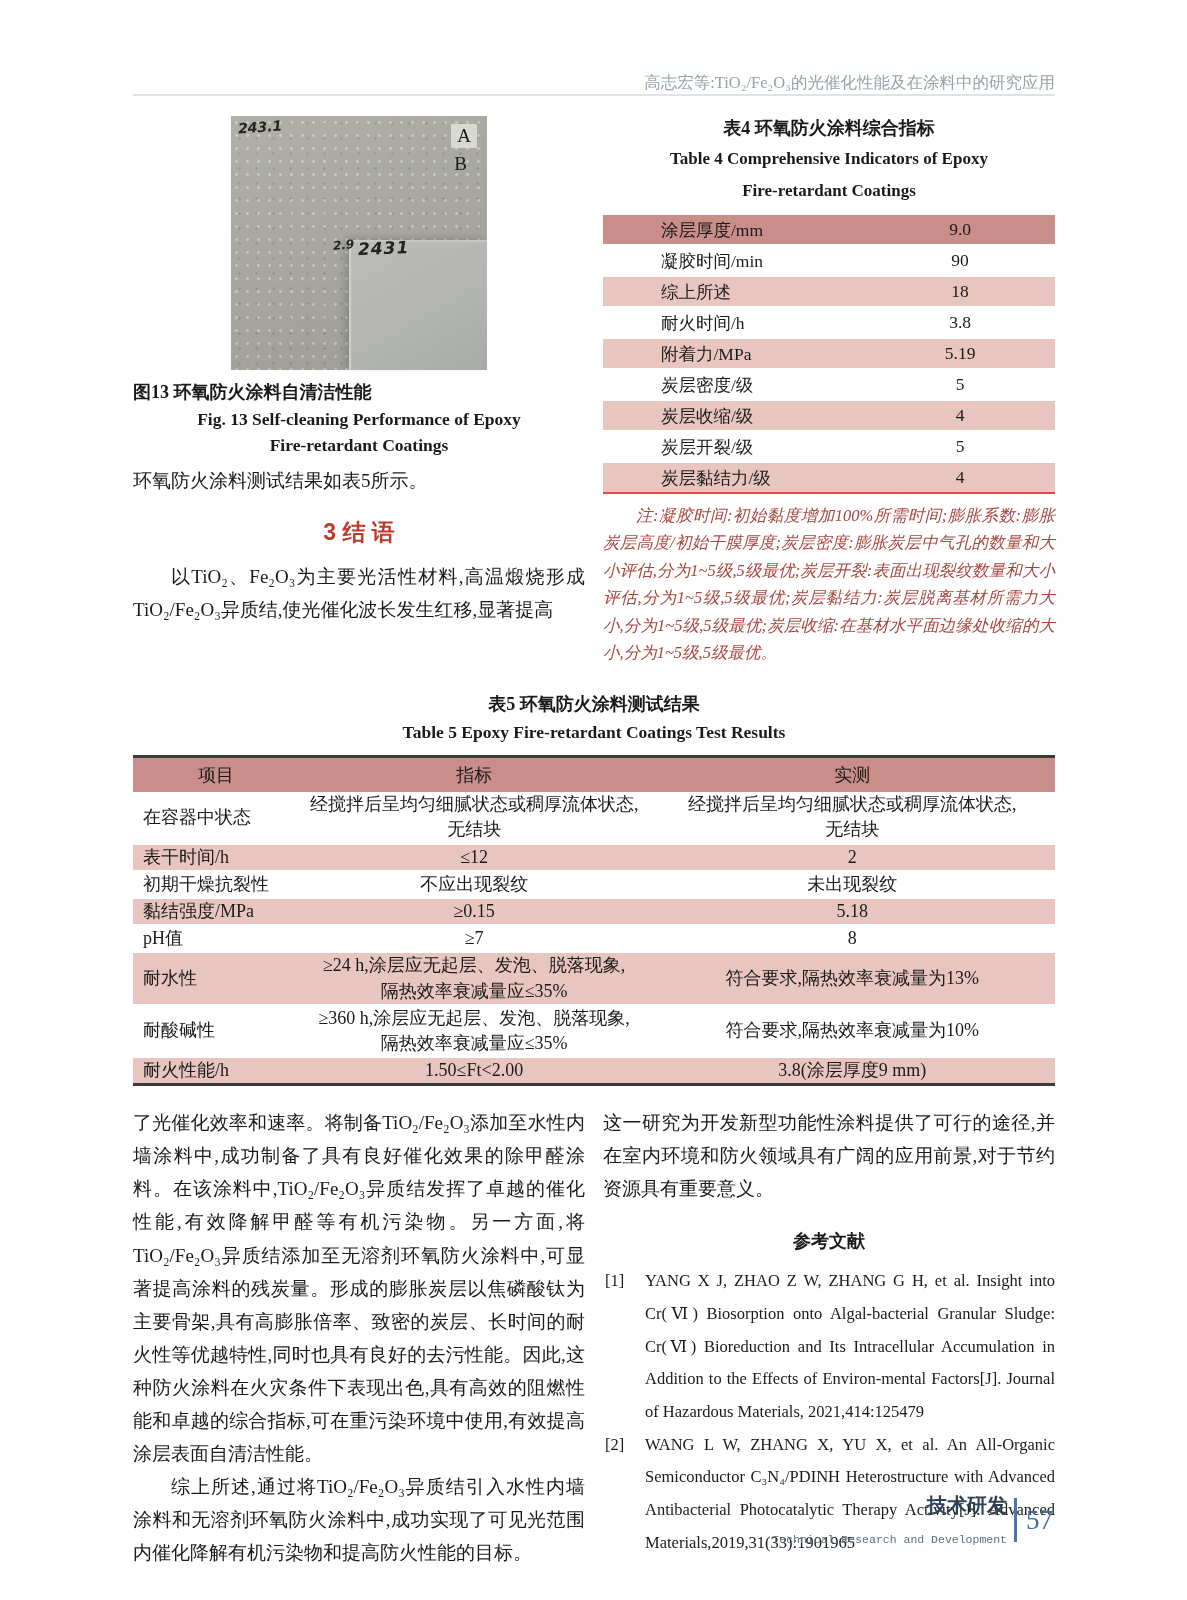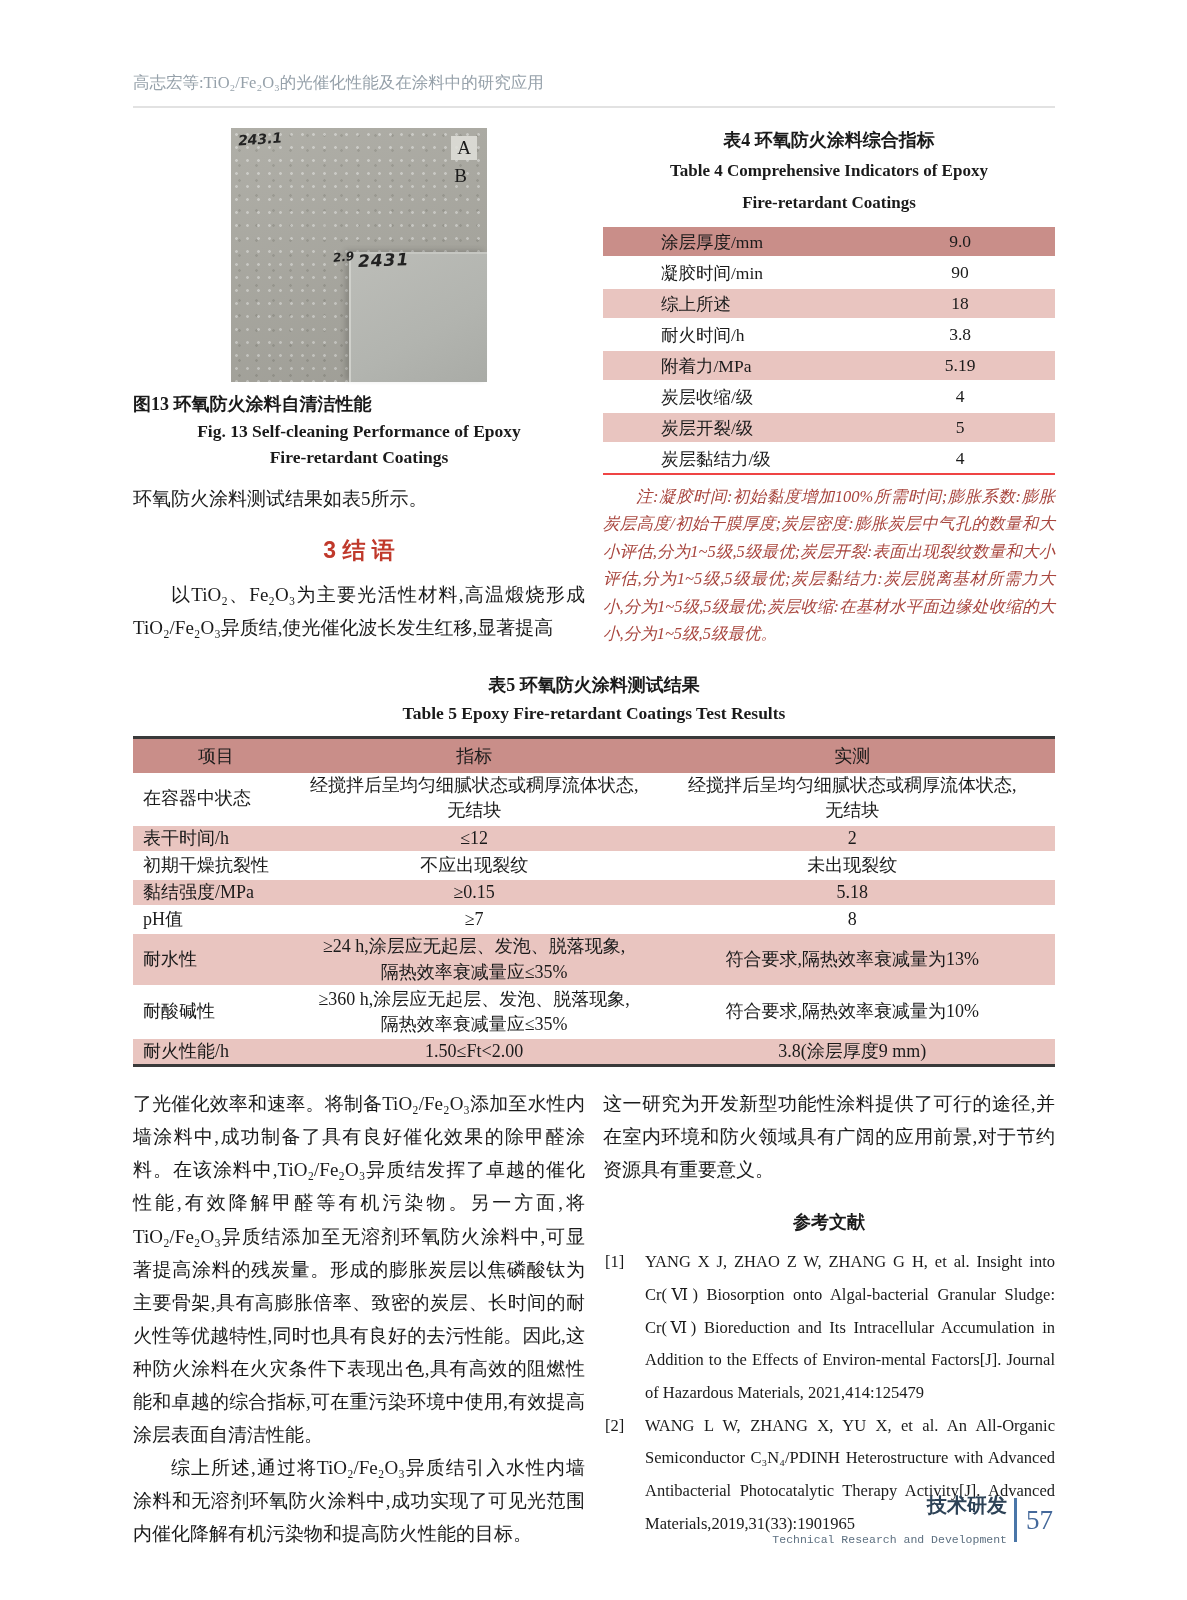--- a/index.html
+++ b/index.html
@@ -7,22 +7,22 @@
   .page {
     position:relative; width:1187px; height:1600px; margin:0 auto;
     background:#ffffff; overflow:hidden;
     font-family:"Liberation Serif","DejaVu Serif",serif;
     color:#1a1a1a;
   }
   .content { position:absolute; left:133px; top:72px; width:922px; }
 
   
   .running-head {
-    color:#96a1aa; font-size:16.5px;
-    padding-bottom:12px; border-bottom:2px solid #e2e2e2;
+    text-align:right; color:#96a1aa; font-size:16.5px;
+    border-bottom:2px solid #e2e2e2;
   }
 
   
   .cols { display:flex; gap:18px; }
   .col { width:452px; }
   .top-section { margin-top:18px; }
 
   
   .photo {
     position:relative; width:256px; height:254px; margin:2px auto 10px auto;
@@ -51,21 +51,21 @@
   }
   .hw-top { left:7px; top:3px; font-size:14px; transform:rotate(-4deg); }
   .hw-small { left:102px; top:122px; font-size:12px; transform:rotate(-6deg); }
   .hw-b { left:127px; top:122px; font-size:17px; letter-spacing:1px; transform:rotate(-2deg); }
 
   .caption-cn { font-weight:bold; font-size:18px; margin-top:10px; }
   .caption-en { text-align:center; font-weight:bold; font-size:17.5px; margin-top:5px; }
 
   .para { font-size:19px; line-height:1.74; text-align:justify; }
   .indent { text-indent:2em; }
-  .intro-para { margin-top:14px; }
+  .intro-para { margin-top:8px; }
 
   .sec-heading {
     color:#c0392b; font-weight:bold; font-size:23px;
     font-family:"Liberation Sans","DejaVu Sans",sans-serif;
     margin:20px 0 12px 0;
     text-align:center;
   }
 
   
   .t4-title-cn { text-align:center; font-weight:bold; font-size:18px; margin-top:2px; }
@@ -167,20 +167,24 @@
               </tr>
             <tr>
                 <td class="lbl">耐火时间/h</td>
                 <td class="val">3.8</td>
               </tr>
             <tr>
                 <td class="lbl">附着力/MPa</td>
                 <td class="val">5.19</td>
               </tr>
             <tr>
+                <td class="lbl">炭层密度/级</td>
+                <td class="val">5</td>
+              </tr>
+            <tr>
                 <td class="lbl">炭层收缩/级</td>
                 <td class="val">4</td>
               </tr>
             <tr>
                 <td class="lbl">炭层开裂/级</td>
                 <td class="val">5</td>
               </tr>
             <tr>
                 <td class="lbl">炭层黏结力/级</td>
                 <td class="val">4</td>

